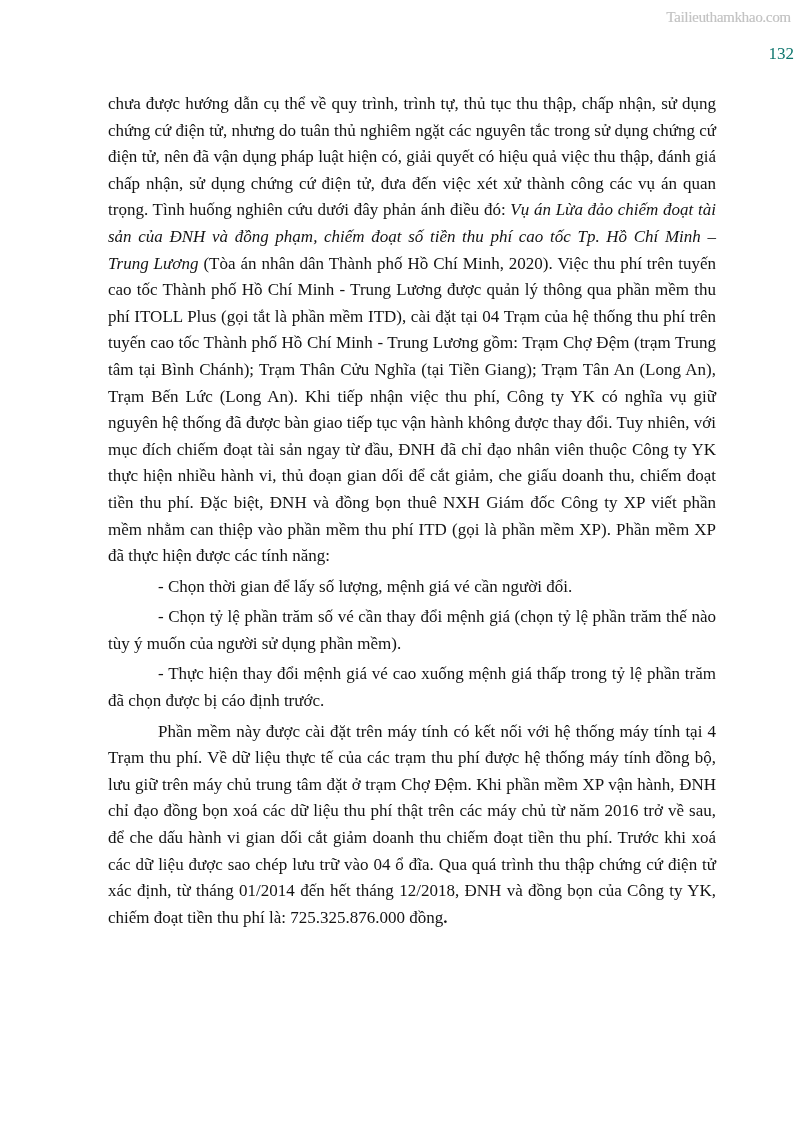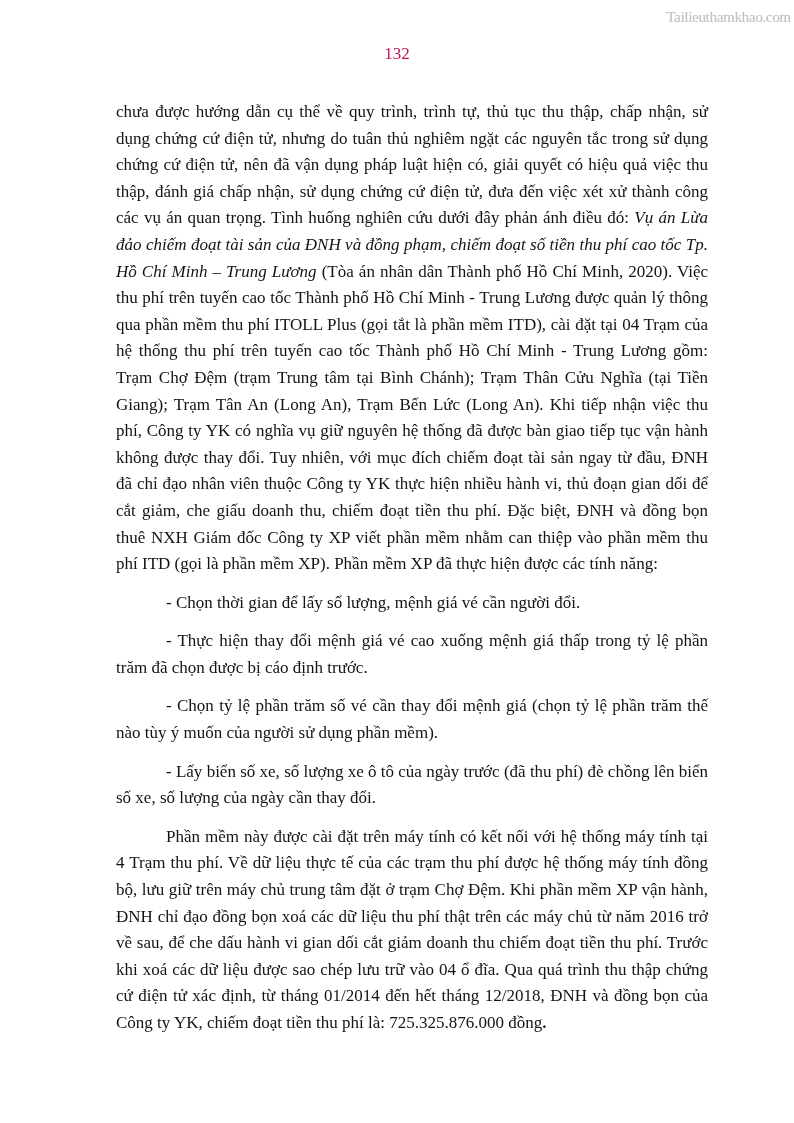--- a/index.html
+++ b/index.html
@@ -25,36 +25,36 @@
     letter-spacing: -0.3px;
     color: #c3c3c3;
     text-shadow: 1px 1px 0 #ffffff, -0.5px -0.5px 0 #dedede;
     user-select: none;
   }
   .page-number {
     position: absolute;
     top: 44px;
     left: 0;
     width: 100%;
-    text-align: center;
+    text-align: right;
     font-size: 17px;
-    color: #be185d;
+    color: #0f766e;
   }
   .content {
     position: absolute;
     top: 87px;
     left: 104px;
     width: 616px;
     font-size: 17px;
     line-height: 26.6px;
     text-align: justify;
     text-justify: inter-word;
   }
   .content p {
-    margin: 12px;
+    margin: 4px;
     padding: 0;
   }
   .indent {
     text-indent: 50px;
   }
   .italic {
     font-style: italic;
   }
   .bold {
     font-weight: bold;
@@ -69,23 +69,22 @@
 
   <div class="page-number">132</div>
 
   <div class="content">
 
     <p>
       <span>chưa được hướng dẫn cụ thể về quy trình, trình tự, thủ tục thu thập, chấp nhận, sử dụng chứng cứ điện tử, nhưng do tuân thủ nghiêm ngặt các nguyên tắc trong sử dụng chứng cứ điện tử, nên đã vận dụng pháp luật hiện có, giải quyết có hiệu quả việc thu thập, đánh giá chấp nhận, sử dụng chứng cứ điện tử, đưa đến việc xét xử thành công các vụ án quan trọng. Tình huống nghiên cứu dưới đây phản ánh điều đó: </span><span class="italic">Vụ án Lừa đảo chiếm đoạt tài sản của ĐNH và đồng phạm, chiếm đoạt số tiền thu phí cao tốc Tp. Hồ Chí Minh – Trung Lương </span><span>(Tòa án nhân dân Thành phố Hồ Chí Minh, 2020). Việc thu phí trên tuyến cao tốc Thành phố Hồ Chí Minh - Trung Lương được quản lý thông qua phần mềm thu phí ITOLL Plus (gọi tắt là phần mềm ITD), cài đặt tại 04 Trạm của hệ thống thu phí trên tuyến cao tốc Thành phố Hồ Chí Minh - Trung Lương gồm: Trạm Chợ Đệm (trạm Trung tâm tại Bình Chánh); Trạm Thân Cửu Nghĩa (tại Tiền Giang); Trạm Tân An (Long An), Trạm Bến Lức (Long An). Khi tiếp nhận việc thu phí, Công ty YK có nghĩa vụ giữ nguyên hệ thống đã được bàn giao tiếp tục vận hành không được thay đổi. Tuy nhiên, với mục đích chiếm đoạt tài sản ngay từ đầu, ĐNH đã chỉ đạo nhân viên thuộc Công ty YK thực hiện nhiều hành vi, thủ đoạn gian dối để cắt giảm, che giấu doanh thu, chiếm đoạt tiền thu phí. Đặc biệt, ĐNH và đồng bọn thuê NXH Giám đốc Công ty XP viết phần mềm nhằm can thiệp vào phần mềm thu phí ITD (gọi là phần mềm XP). Phần mềm XP đã thực hiện được các tính năng:</span>
     </p>
 
     <p class="indent">- Chọn thời gian để lấy số lượng, mệnh giá vé cần người đổi.</p>
+    <p class="indent">- Chọn tỷ lệ phần trăm số vé cần thay đổi mệnh giá (chọn tỷ lệ phần trăm thế nào tùy ý muốn của người sử dụng phần mềm).</p>
     <p class="indent">- Thực hiện thay đổi mệnh giá vé cao xuống mệnh giá thấp trong tỷ lệ phần trăm đã chọn được bị cáo định trước.</p>
-    <p class="indent">- Chọn tỷ lệ phần trăm số vé cần thay đổi mệnh giá (chọn tỷ lệ phần trăm thế nào tùy ý muốn của người sử dụng phần mềm).</p>
-    <p class="indent">- Lấy biển số xe, số lượng xe ô tô của ngày trước (đã thu phí) đè chồng lên biển số xe, số lượng của ngày cần thay đổi.</p>
 
     <p class="indent">
       <span>Phần mềm này được cài đặt trên máy tính có kết nối với hệ thống máy tính tại 4 Trạm thu phí. Về dữ liệu thực tế của các trạm thu phí được hệ thống máy tính đồng bộ, lưu giữ trên máy chủ trung tâm đặt ở trạm Chợ Đệm. Khi phần mềm XP vận hành, ĐNH chỉ đạo đồng bọn xoá các dữ liệu thu phí thật trên các máy chủ từ năm 2016 trở về sau, để che dấu hành vi gian dối cắt giảm doanh thu chiếm đoạt tiền thu phí. Trước khi xoá các dữ liệu được sao chép lưu trữ vào 04 ổ đĩa. Qua quá trình thu thập chứng cứ điện tử xác định, từ tháng 01/2014 đến hết tháng 12/2018, ĐNH và đồng bọn của Công ty YK, chiếm đoạt tiền thu phí là: 725.325.876.000 đồng</span><span class="bold">.</span>
     </p>
 
   </div>
 
 </div>
 
 </body></html>

